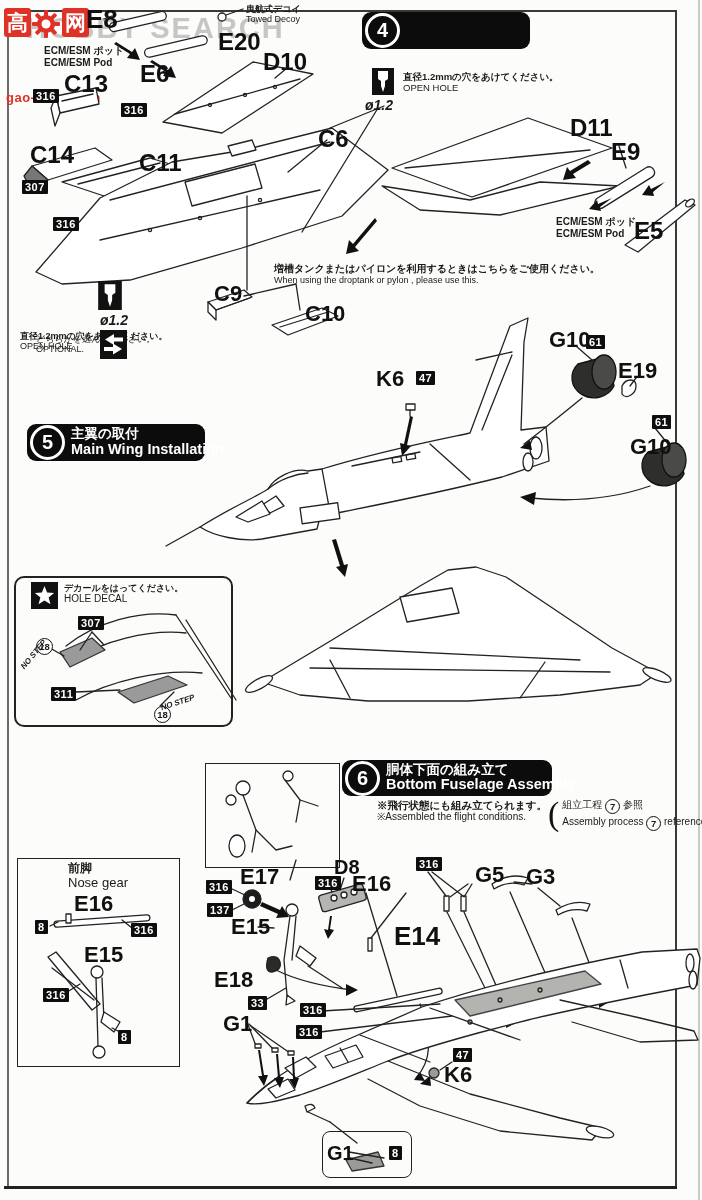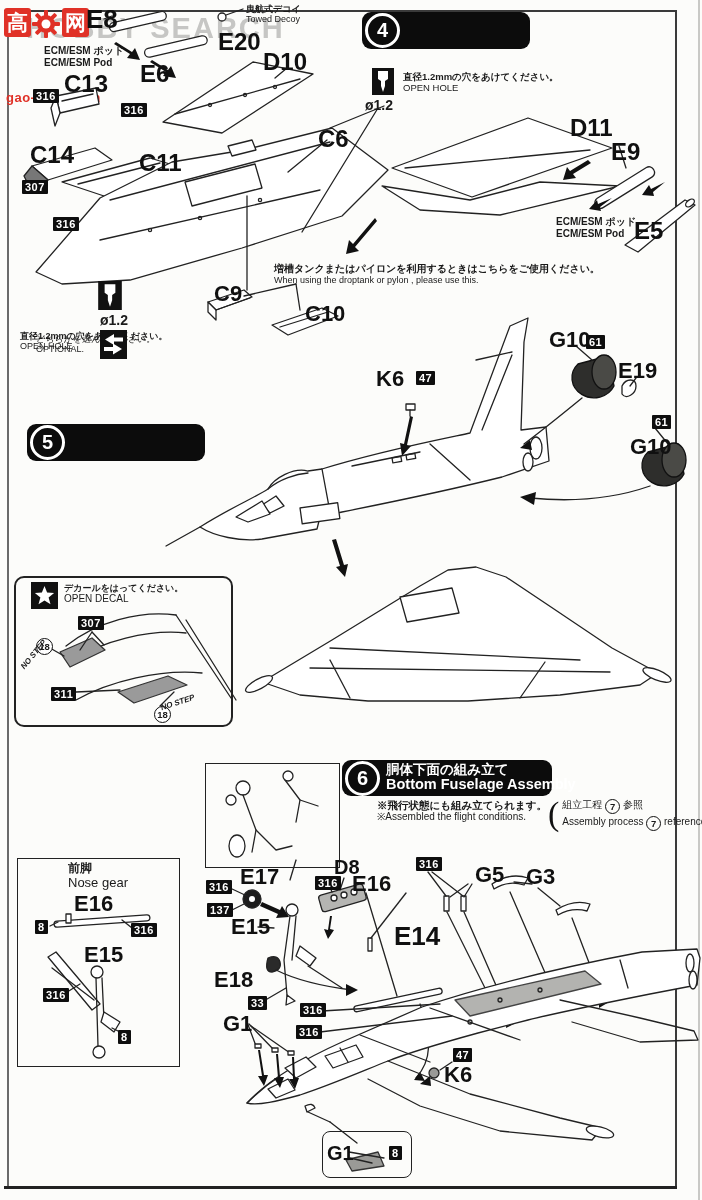--- a/index.html
+++ b/index.html
@@ -22,21 +22,21 @@
            padding:2px 8px 2px 3px;box-sizing:border-box;z-index:4;}
   .stepnum{width:29px;height:29px;border-radius:50%;border:3px solid #fff;background:#0c0c0c;flex:none;
            display:flex;align-items:center;justify-content:center;font-size:20px;font-weight:bold;margin-right:6px;}
   .steptitles{line-height:1.1;white-space:nowrap;}
   .t-jp{font-size:13.5px;font-weight:bold;}
   .t-en{font-size:14.5px;font-weight:bold;}
   
   .note{z-index:4;line-height:1.15;}
   .jp{font-size:9.5px;font-weight:bold;}
   .en{font-size:9.5px;}
-  .dia{font-size:14px;font-weight:bold;z-index:4;}
+  .dia{font-size:14px;font-weight:bold;font-style:italic;z-index:4;}
   .icon{z-index:4;}
   
   .obox{border:2px solid #222;box-sizing:border-box;z-index:3;background:transparent;}
   .rbox{border-radius:10px;}
   
   .plabel{position:absolute;font-weight:bold;color:#101010;z-index:5;white-space:nowrap;
           font-family:"Liberation Sans",sans-serif;line-height:1;}
   .badge{position:absolute;background:#0e0e0e;color:#fff;font-size:11px;font-weight:bold;
          padding:1px 3px;line-height:1.1;z-index:5;border-radius:1px;letter-spacing:.5px;}
   .cbadge{position:absolute;width:15px;height:15px;border:1.3px solid #111;border-radius:50%;
@@ -363,20 +363,24 @@
         <line x1="120" y1="1032" x2="112" y2="1028"></line>
       </g>
     </g>
   </svg>
 
   <div class="abs stephdr" style="left:362px;top:12px;width:168px;height:37px;">
     <div class="stepnum">4</div>
   </div>
   <div class="abs stephdr" style="left:27px;top:424px;width:178px;height:37px;">
     <div class="stepnum">5</div>
+    <div class="steptitles">
+      <div class="t-jp">主翼の取付</div>
+      <div class="t-en">Main Wing Installation</div>
+    </div>
   </div>
   <div class="abs stephdr" style="left:342px;top:760px;width:210px;height:36px;">
     <div class="stepnum">6</div>
     <div class="steptitles">
       <div class="t-jp">胴体下面の組み立て</div>
       <div class="t-en">Bottom Fuselage Assembly</div>
     </div>
   </div>
 
   <div class="abs note" style="left:377px;top:799px;">
@@ -453,21 +457,21 @@
 
   <div class="abs obox rbox" style="left:14px;top:576px;width:219px;height:151px;"></div>
   <div class="abs icon" style="left:31px;top:582px;">
     <svg width="27" height="27" viewBox="0 0 27 27">
         <rect width="27" height="27" fill="#111"></rect>
       <path d="M13.5,4 l2.6,6.6 7,0.4 -5.5,4.4 1.9,6.9 -6,-3.9 -6,3.9 1.9,-6.9 -5.5,-4.4 7,-0.4 z" fill="#fff"></path>
       </svg>
   </div>
   <div class="abs note" style="left:64px;top:583px;">
     <div class="jp" style="font-size:9px;">デカールをはってください。</div>
-    <div class="en" style="font-size:10px;">OPEN DECAL</div>
+    <div class="en" style="font-size:10px;">HOLE DECAL</div>
   </div>
 
   <div class="abs obox" style="left:205px;top:763px;width:135px;height:105px;border-width:1.5px;"></div>
 
   <div class="abs obox" style="left:17px;top:858px;width:163px;height:209px;border-width:1.5px;"></div>
   <div class="abs note" style="left:68px;top:862px;">
     <div class="jp" style="font-size:12px;">前脚</div>
     <div class="en" style="font-size:13px;">Nose gear</div>
   </div>
 

